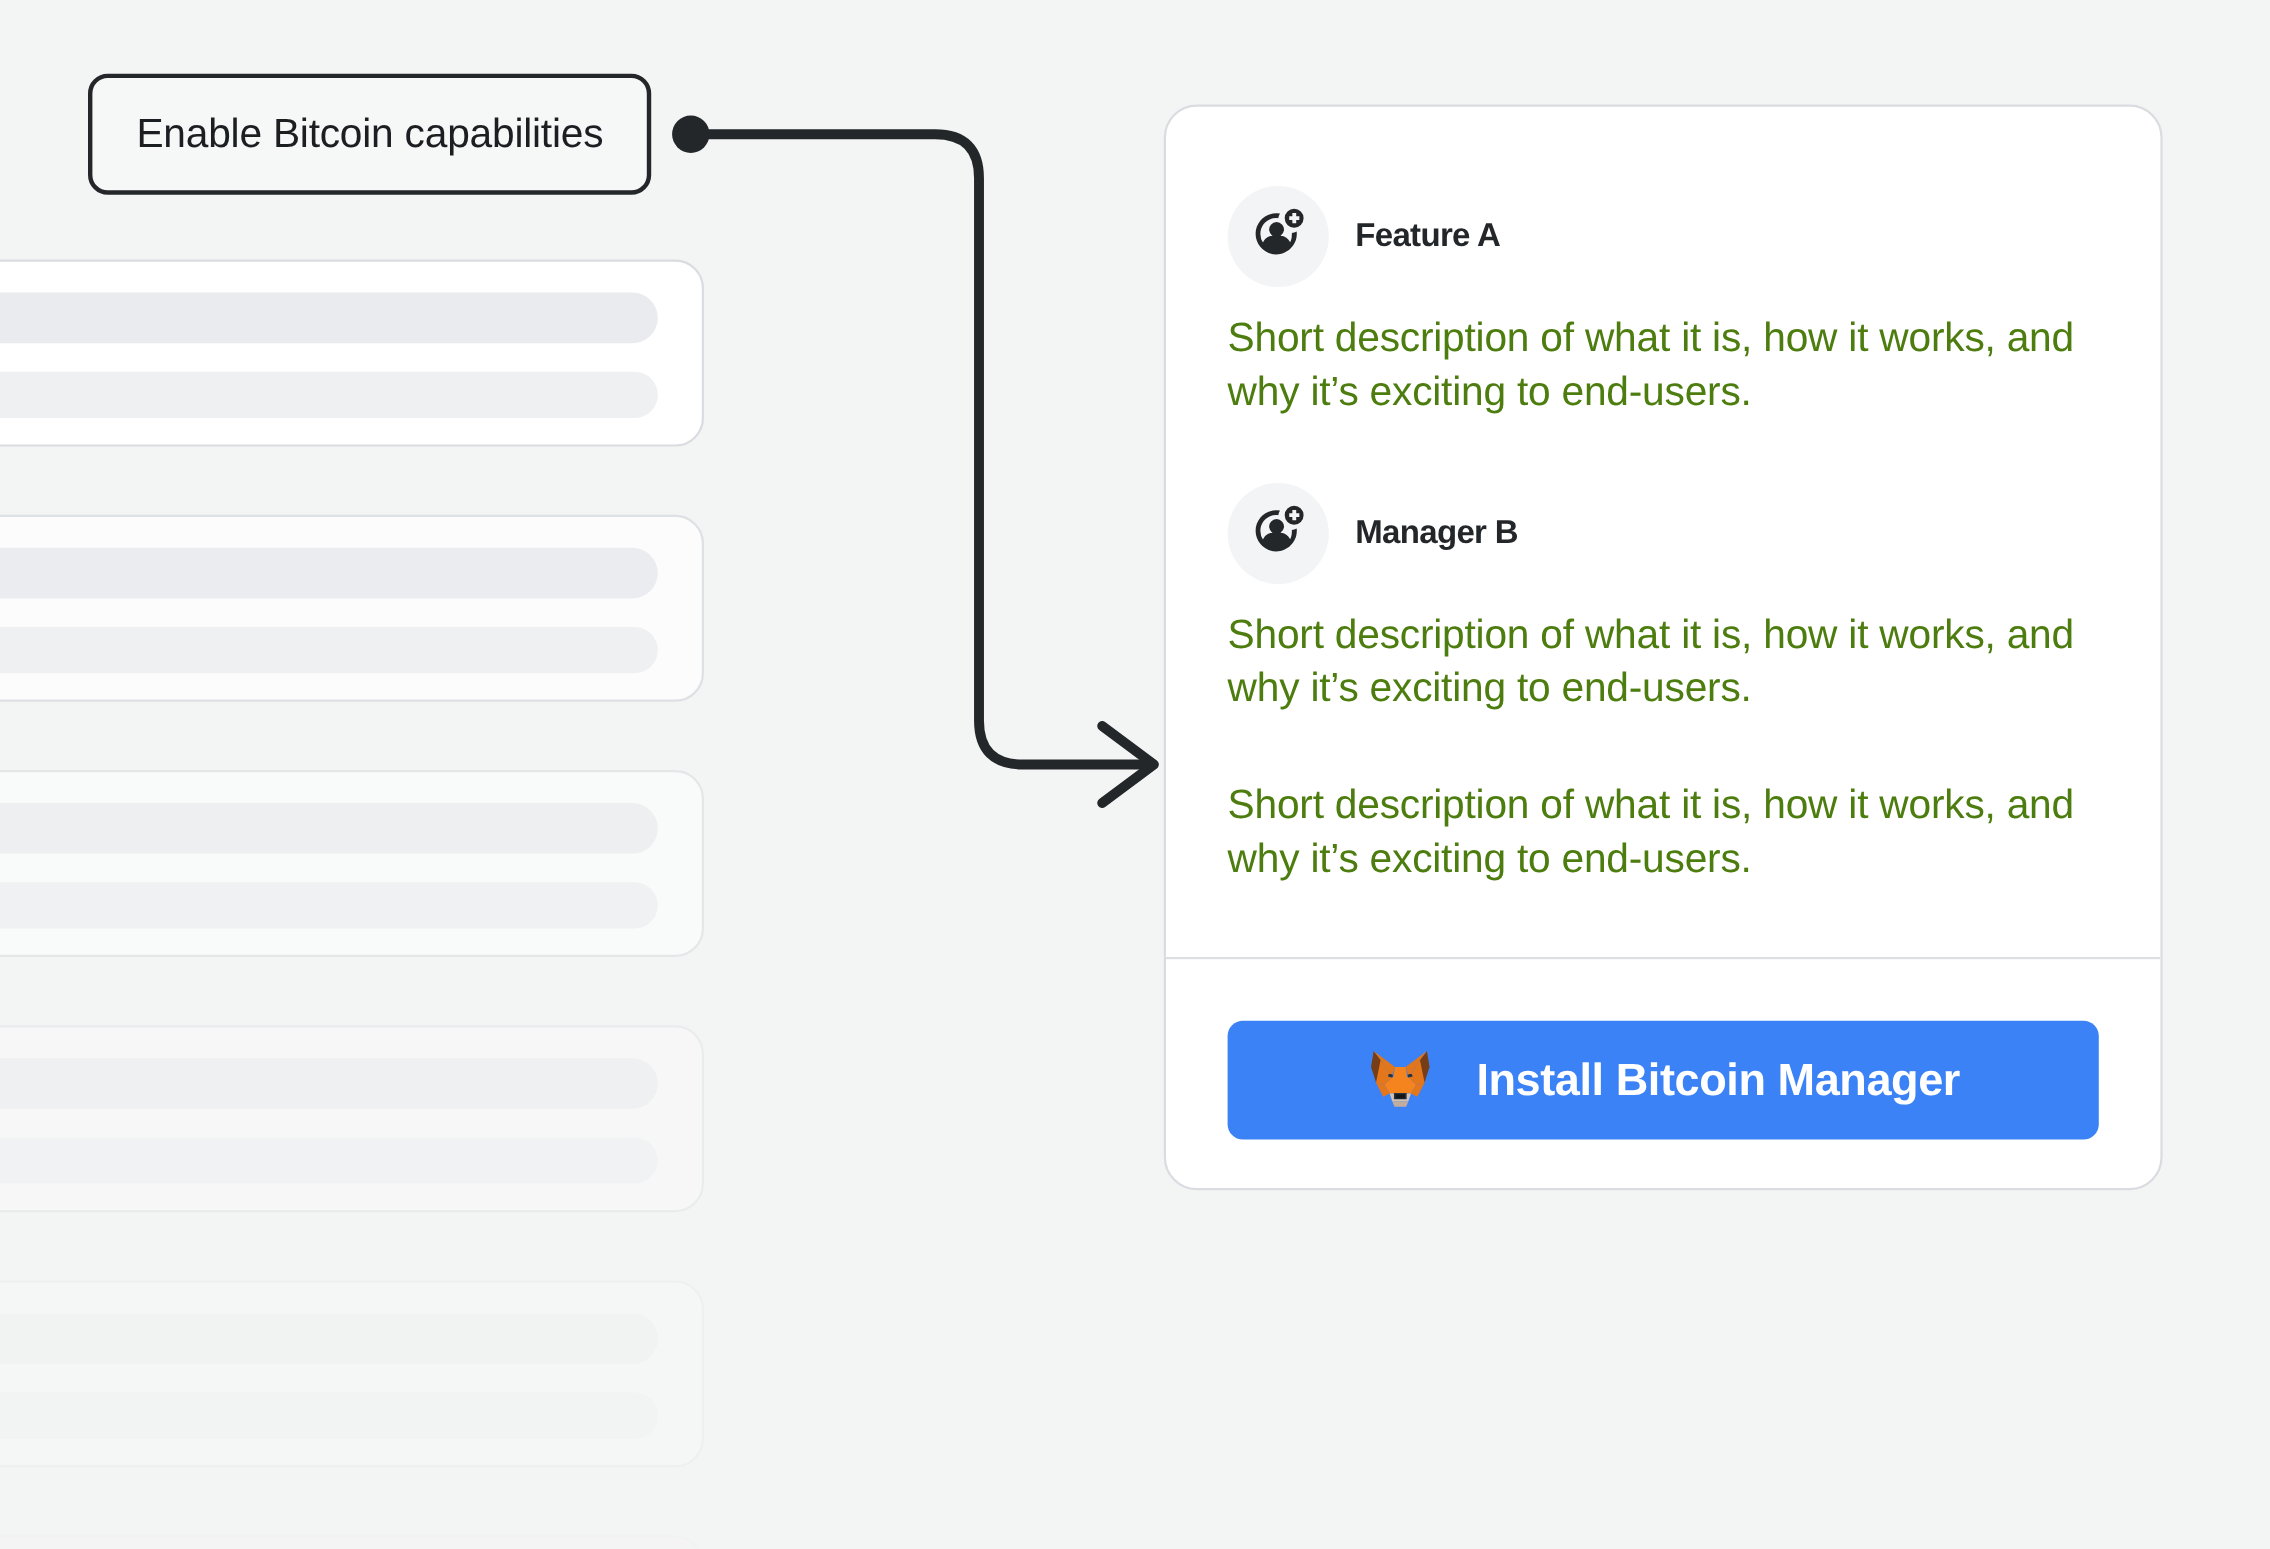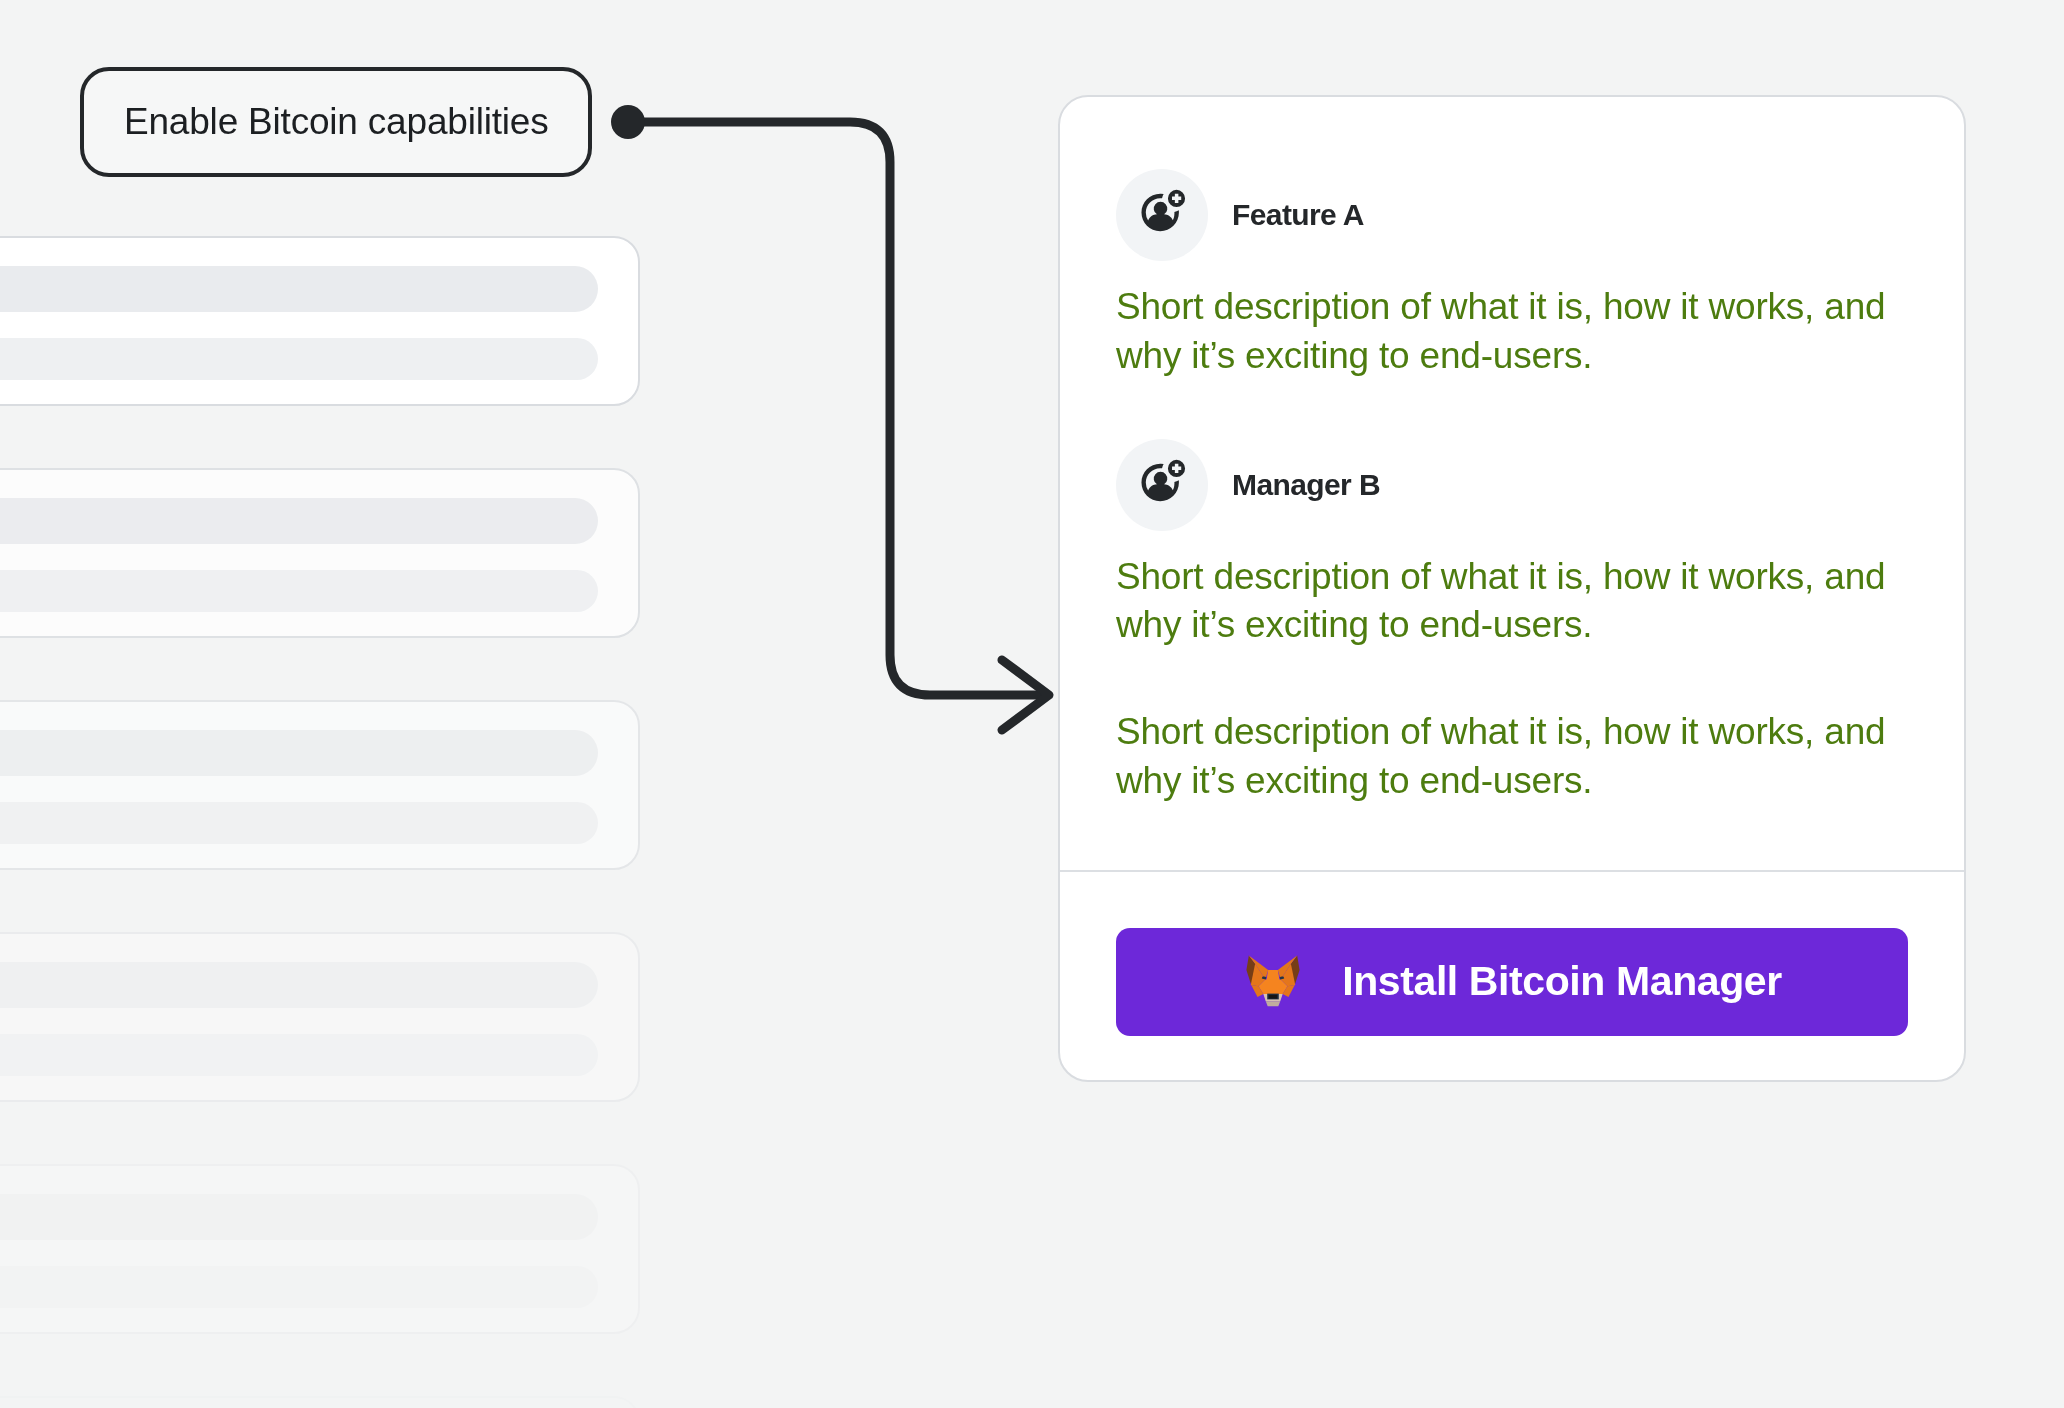--- a/index.html
+++ b/index.html
@@ -60,21 +60,21 @@
     position: absolute;
     left: 80px;
     top: 67px;
     box-sizing: border-box;
     height: 110px;
     padding: 0 40px;
     display: flex;
     align-items: center;
     background: #f6f7f7;
     border: 4px solid #24272a;
-    border-radius: 29px;
+    border-radius: 18px;
     z-index: 6;
   }
   .callout-pill .pill-label {
     font-size: 37px;
     font-weight: 500;
     color: #1c1f22;
     letter-spacing: -0.2px;
     white-space: nowrap;
   }
 
@@ -147,21 +147,21 @@
   .card-footer {
     padding: 56px 56px 44px 56px;
     text-align: center;
   }
   .install-button {
     width: 100%;
     box-sizing: border-box;
     height: 108px;
     border: 0;
     border-radius: 14px;
-    background: #6d28d9;
+    background: #3b82f6;
     color: #ffffff;
     display: flex;
     align-items: center;
     justify-content: center;
     gap: 38px;
     cursor: pointer;
     font-family: inherit;
   }
   .install-label {
     font-size: 41px;

